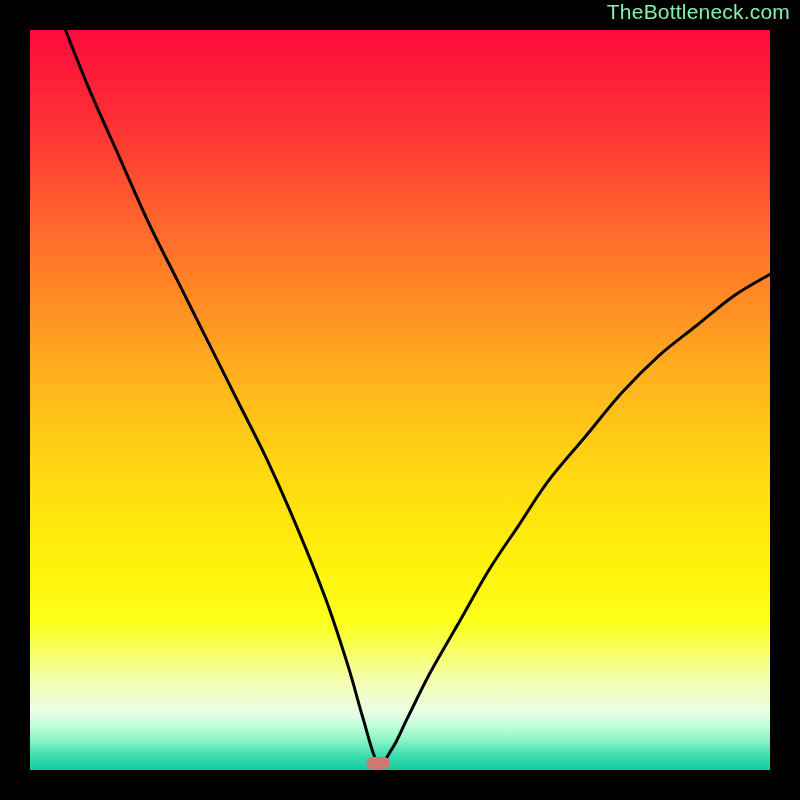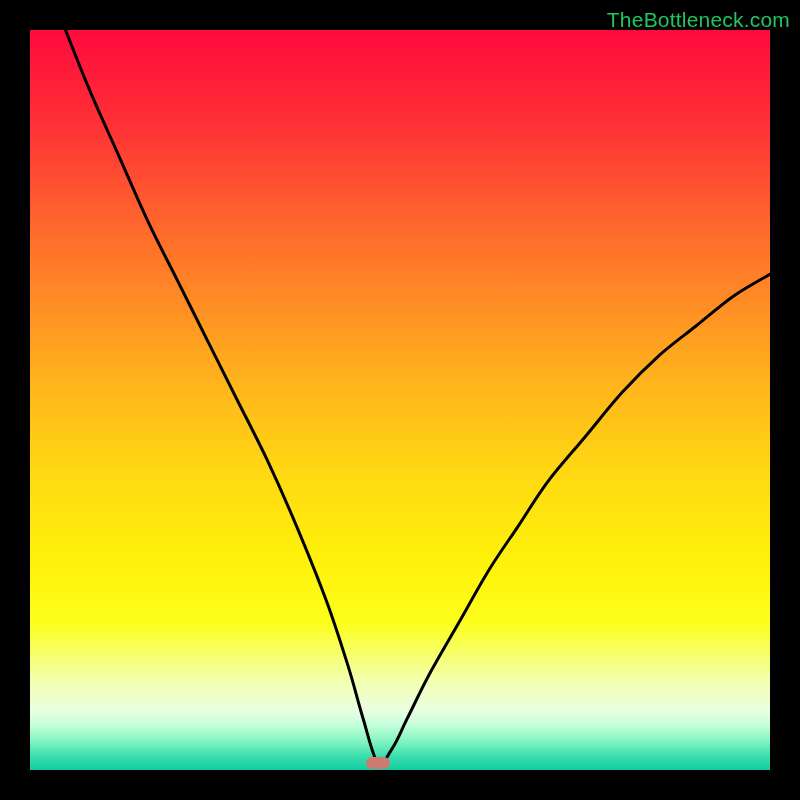--- a/index.html
+++ b/index.html
@@ -53,23 +53,23 @@
   .marker {
     position: absolute;
     width: 24px;
     height: 12px;
     border-radius: 6px;
     background: #cd7a70;
     transform: translate(-50%, -50%);
   }
   .watermark {
     position: absolute;
-    top: 8px;
+    top: 0;
     right: 10px;
-    color: #22c55e;
+    color: #86efac;
     font-size: 21px;
     font-weight: 500;
     letter-spacing: 0.2px;
     user-select: none;
   }
   svg.curve {
     position: absolute;
     left: 0;
     top: 0;
     width: 100%;

